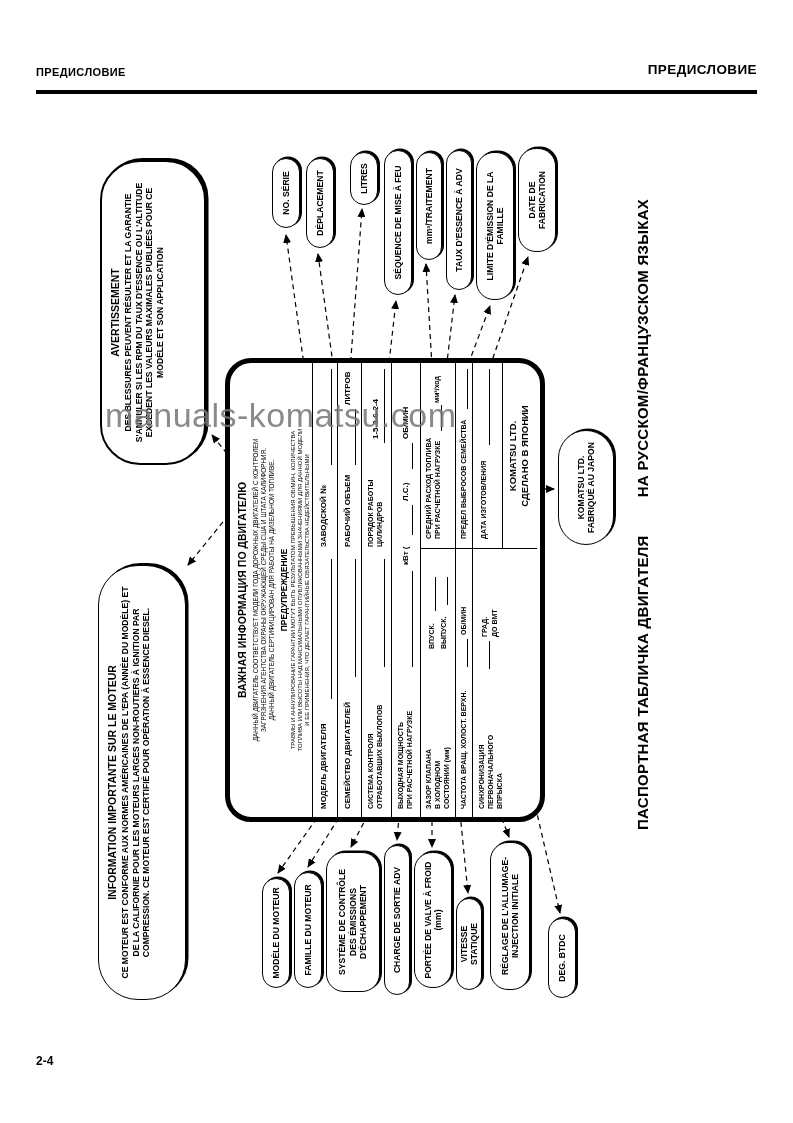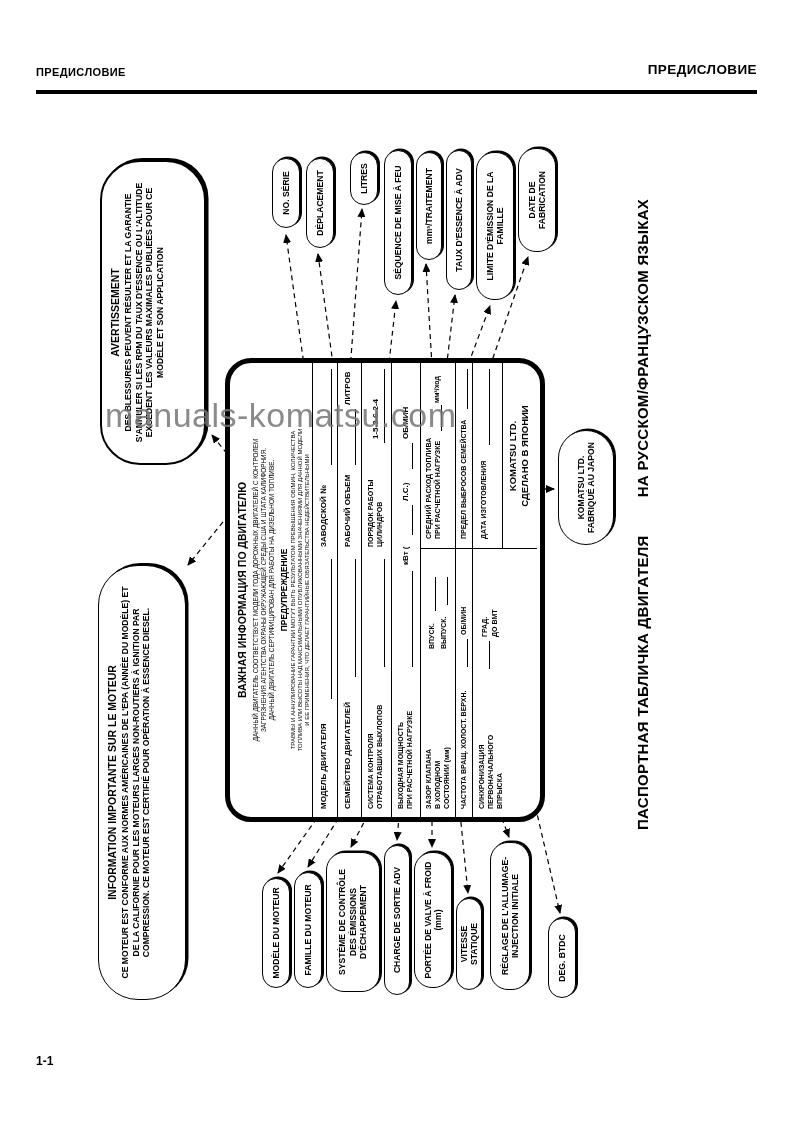--- a/index.html
+++ b/index.html
@@ -208,14 +208,14 @@
         <span style="display:block;">FABRIQUÉ AU JAPON</span>
       </span>
     </div>
 
     <div class="caption">
       <span>ПАСПОРТНАЯ ТАБЛИЧКА ДВИГАТЕЛЯ</span><span class="gap"></span><span>НА РУССКОМ/ФРАНЦУЗСКОМ ЯЗЫКАХ</span>
     </div>
 
   </div>
 
-  <div class="pagenum">1-1</div>
+  <div class="pagenum">2-4</div>
 </div>
 
 </body></html>

